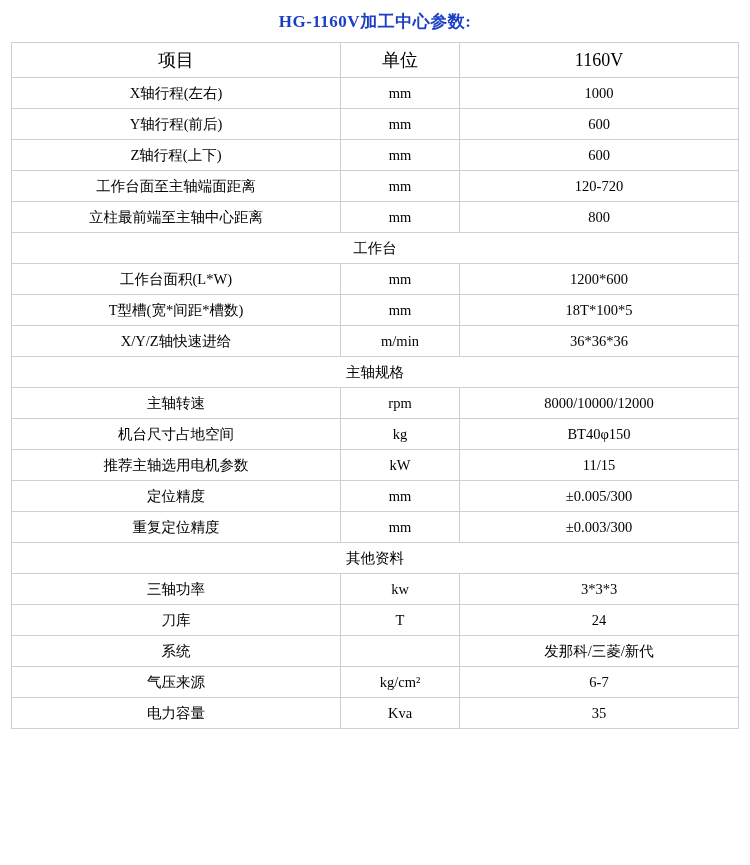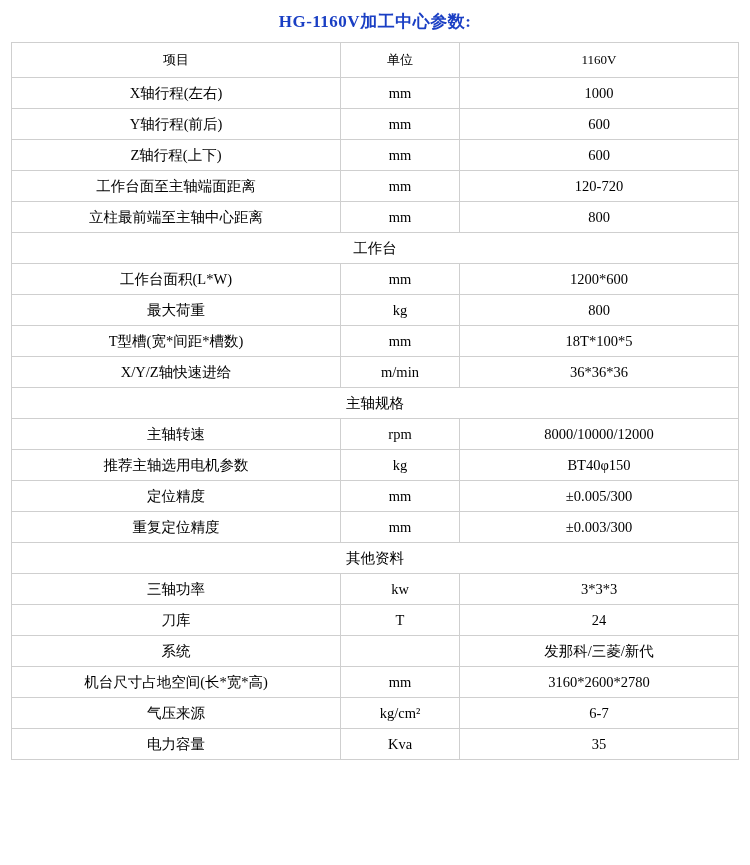--- a/index.html
+++ b/index.html
@@ -50,21 +50,21 @@
   }
   td.col-unit {
     width: 110px;
     font-size: 13px;
   }
   td.col-val {
     width: 270px;
   }
   tr.head td {
     height: 34px;
-    font-size: 13px;
+    font-size: 18px;
   }
   td.section {
     text-align: left;
     padding-left: 18px;
     height: 32px;
   }
 </style>
 </head>
 <body>
 
@@ -104,46 +104,46 @@
         </tr>
         <tr>
           <td class="section" colspan="3">工作台</td>
         </tr>
         <tr>
           <td class="col-item">工作台面积(L*W)</td>
           <td class="col-unit">mm</td>
           <td class="col-val">1200*600</td>
         </tr>
         <tr>
-          <td class="col-item">最大荷重</td>
-          <td class="col-unit">kg</td>
-          <td class="col-val">800</td>
-        </tr>
-        <tr>
           <td class="col-item">T型槽(宽*间距*槽数)</td>
           <td class="col-unit">mm</td>
           <td class="col-val">18T*100*5</td>
         </tr>
         <tr>
           <td class="col-item">X/Y/Z轴快速进给</td>
           <td class="col-unit">m/min</td>
           <td class="col-val">36*36*36</td>
         </tr>
         <tr>
           <td class="section" colspan="3">主轴规格</td>
         </tr>
         <tr>
           <td class="col-item">主轴转速</td>
           <td class="col-unit">rpm</td>
           <td class="col-val">8000/10000/12000</td>
         </tr>
         <tr>
-          <td class="col-item">推荐主轴选用电机参数</td>
+          <td class="col-item">机台尺寸占地空间</td>
           <td class="col-unit">kg</td>
           <td class="col-val">BT40φ150</td>
+        </tr>
+        <tr>
+          <td class="col-item">推荐主轴选用电机参数</td>
+          <td class="col-unit">kW</td>
+          <td class="col-val">11/15</td>
         </tr>
         <tr>
           <td class="col-item">定位精度</td>
           <td class="col-unit">mm</td>
           <td class="col-val">±0.005/300</td>
         </tr>
         <tr>
           <td class="col-item">重复定位精度</td>
           <td class="col-unit">mm</td>
           <td class="col-val">±0.003/300</td>
@@ -160,25 +160,20 @@
           <td class="col-item">刀库</td>
           <td class="col-unit">T</td>
           <td class="col-val">24</td>
         </tr>
         <tr>
           <td class="col-item">系统</td>
           <td class="col-unit"></td>
           <td class="col-val">发那科/三菱/新代</td>
         </tr>
         <tr>
-          <td class="col-item">机台尺寸占地空间(长*宽*高)</td>
-          <td class="col-unit">mm</td>
-          <td class="col-val">3160*2600*2780</td>
-        </tr>
-        <tr>
           <td class="col-item">气压来源</td>
           <td class="col-unit">kg/cm²</td>
           <td class="col-val">6-7</td>
         </tr>
         <tr>
           <td class="col-item">电力容量</td>
           <td class="col-unit">Kva</td>
           <td class="col-val">35</td>
         </tr>
       </tbody>

